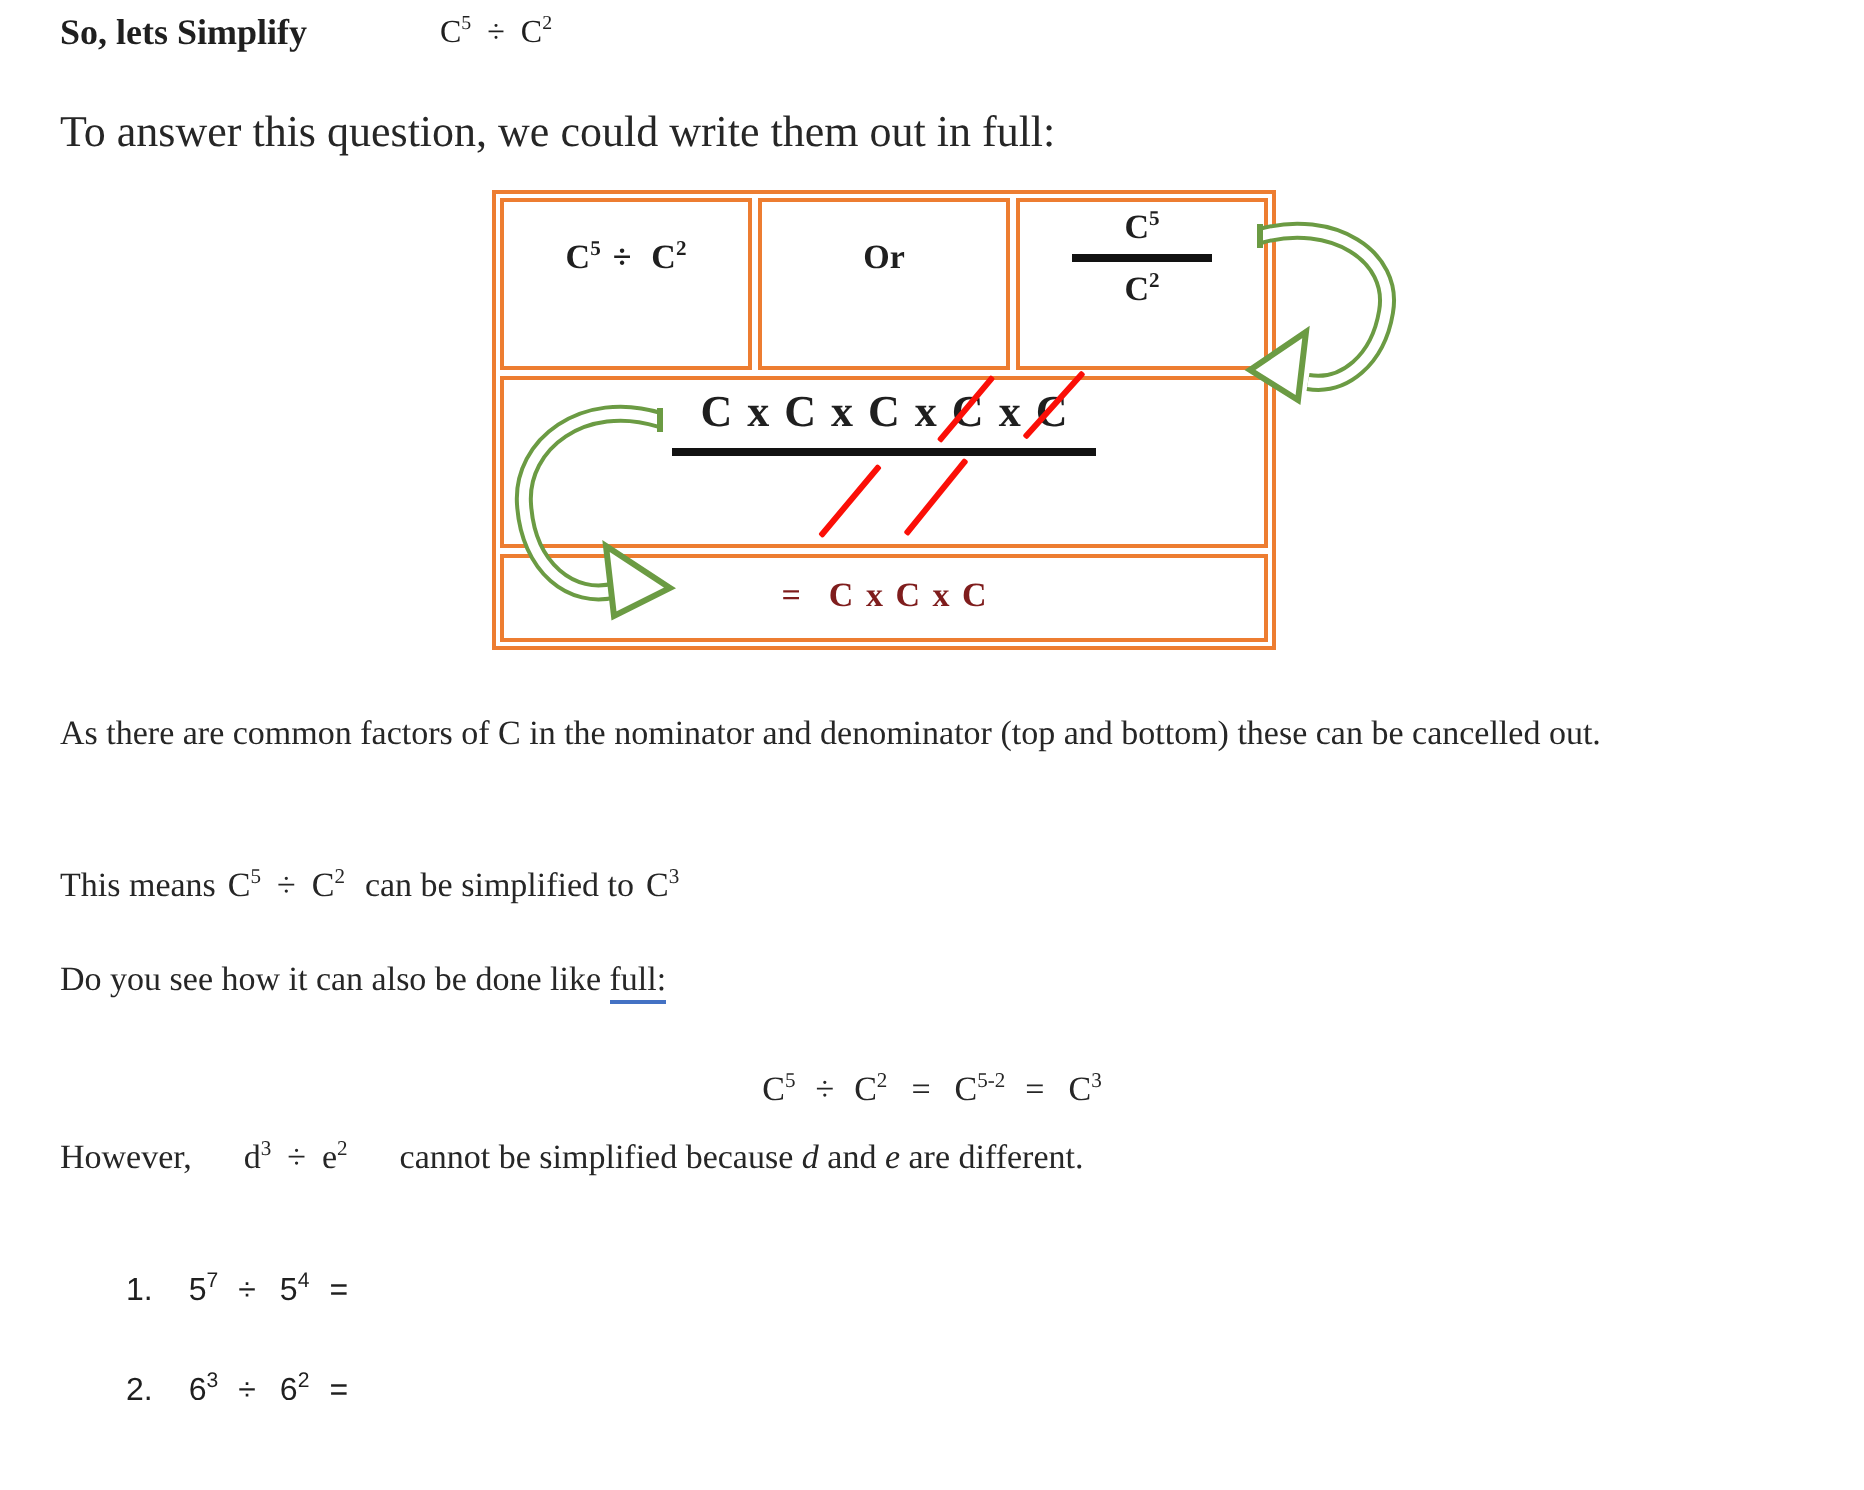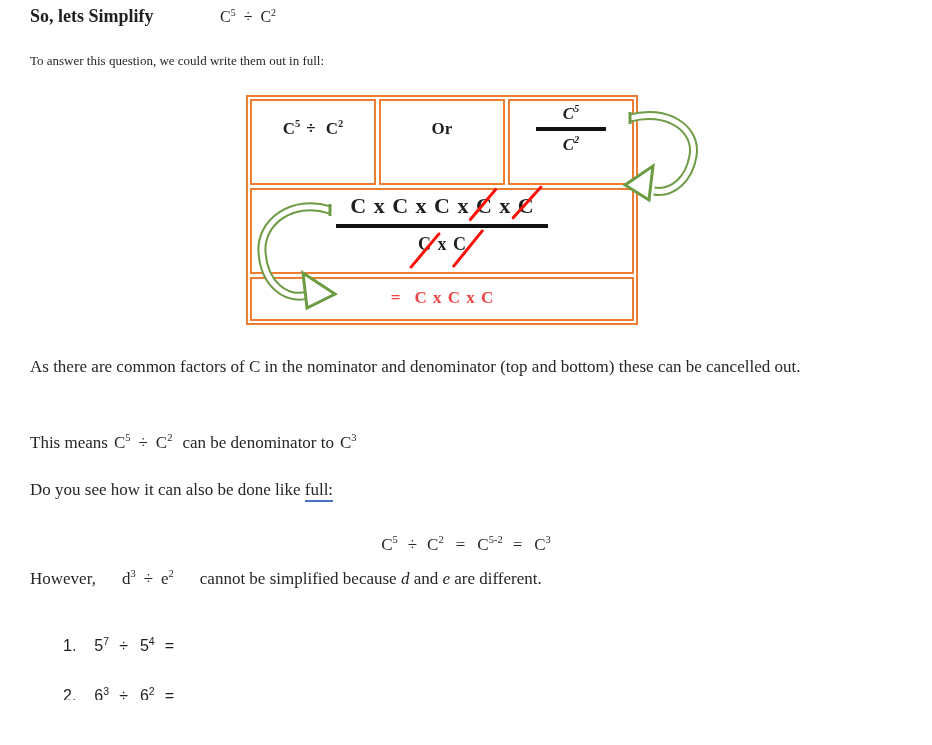--- a/index.html
+++ b/index.html
@@ -7,21 +7,21 @@
   .page {
     position:relative; width:932px; height:700px; background:#ffffff;
     font-family:"Liberation Serif", serif; color:#262626; overflow:hidden;
   }
   .abs { position:absolute; }
   sup { font-size:0.62em; vertical-align:super; line-height:0; }
 
   
   .title { top:6px; left:30px; font-size:18px; font-weight:bold; color:#1f1f1f; }
   .title-formula { top:8px; left:220px; font-size:16px; color:#1f1f1f; }
-  .intro { top:53px; left:30px; font-size:13px; }
+  .intro { top:53px; left:30px; font-size:22px; }
   .para { font-size:17px; line-height:26px; }
   .p-common { top:354px; left:30px; width:838px; }
   .p-means { top:430px; left:30px; }
   .p-see { top:477px; left:30px; }
   .p-formula { top:521px; left:0; width:932px; text-align:center; font-size:17px;margin-top:11px; }
   .p-however { top:566px; left:30px; }
   .underline-this {
     border-bottom:2px solid var(--underline_blue,#4472C4);
     padding-bottom:1px;
   }
@@ -38,28 +38,28 @@
     padding:2px; display:flex; flex-direction:column; gap:3px;
     background:#ffffff;
   }
   .trow { display:flex; gap:3px; }
   .cell {
     border:2px solid var(--border_orange,#ED7D31);
     flex:1; background:#fff;
   }
   .r1 .cell { height:86px; text-align:center; padding-top:18px;
               font-weight:bold; font-size:17px; color:#1f1f1f; }
-  .cell-frac { padding-top:3px !important;font-style:italic; }
+  .cell-frac { padding-top:3px !important; }
   .frac-bar { width:70px; height:4px; background:#121212; margin:3px auto 4px auto; }
   .cell-exp { height:86px; text-align:center; color:#1f1f1f; }
   .numerator { margin-top:3px; font-weight:bold; font-size:22px; word-spacing:2px; }
   .exp-bar { width:212px; height:4px; background:#121212; margin:5px auto 6px auto; }
   .denominator { font-weight:bold; font-size:18px; word-spacing:2px; }
   .cell-res { height:44px; text-align:center; padding-top:9px;
-              font-weight:bold; font-size:17px; color:#ef4444; word-spacing:2px; }
+              font-weight:bold; font-size:17px; color:#7f1d1d; word-spacing:2px; }
   .res-eq { margin-right:14px; }
 
   
   .slash {
     position:absolute; height:3px; border-radius:1px;
     background:var(--slash_red,#FF0000);
   }
   .s1 { left:462px; top:203px; width:42px; transform:rotate(-50deg); }
   .s2 { left:505px; top:201px; width:44px; transform:rotate(-48deg); }
   .s3 { left:402px; top:249px; width:46px; transform:rotate(-50deg); }
@@ -94,21 +94,20 @@
       <div class="cell cell-frac">
         <div><span>C</span><sup>5</sup></div>
         <div class="frac-bar"></div>
         <div><span>C</span><sup>2</sup></div>
       </div>
     </div>
     <div class="trow">
       <div class="cell cell-exp">
         <div class="numerator">C x C x C x C x C</div>
         <div class="exp-bar"></div>
-        <div class="denominator">C x C</div>
       </div>
     </div>
     <div class="trow">
       <div class="cell cell-res">
         <span class="res-eq">=</span><span>C x C x C</span>
       </div>
     </div>
   </div>
 
   <div class="slash s1"></div>
@@ -126,21 +125,21 @@
   <svg class="arrow-svg" style="left:252px; top:198px;" width="90" height="114" viewBox="0 0 90 114">
     <path d="M78 12 C 40 0 8 24 10 54 C 12 86 34 103 56 97" fill="none" stroke="#6B9B43" stroke-width="9"></path>
     <path d="M78 12 C 40 0 8 24 10 54 C 12 86 34 103 56 97" fill="none" stroke="#ffffff" stroke-width="5"></path>
     <line x1="78" y1="6" x2="78" y2="18" stroke="#6B9B43" stroke-width="3"></line>
     <polygon points="83,96 51,75 55,110" fill="#ffffff" stroke="#6B9B43" stroke-width="3"></polygon>
   </svg>
 
   <div class="abs para p-common">As there are common factors of C in the nominator and denominator (top and bottom) these can be cancelled out.</div>
 
   <div class="abs para p-means">
-    <span>This means</span><span class="ml6">C</span><sup>5</sup><span class="ml8">÷</span><span class="ml8">C</span><sup>2</sup><span class="ml10">can be denominator to</span><span class="ml6">C</span><sup>3</sup>
+    <span>This means</span><span class="ml6">C</span><sup>5</sup><span class="ml8">÷</span><span class="ml8">C</span><sup>2</sup><span class="ml10">can be simplified to</span><span class="ml6">C</span><sup>3</sup>
   </div>
 
   <div class="abs para p-see">
     <span>Do you see how it can also be done like </span><span class="underline-this">full:</span>
   </div>
 
   <div class="abs para p-formula">
     <span>C</span><sup>5</sup><span class="ml10">÷</span><span class="ml10">C</span><sup>2</sup><span class="ml12">=</span><span class="ml12">C</span><sup>5-2</sup><span class="ml10">=</span><span class="ml12">C</span><sup>3</sup>
   </div>
 

